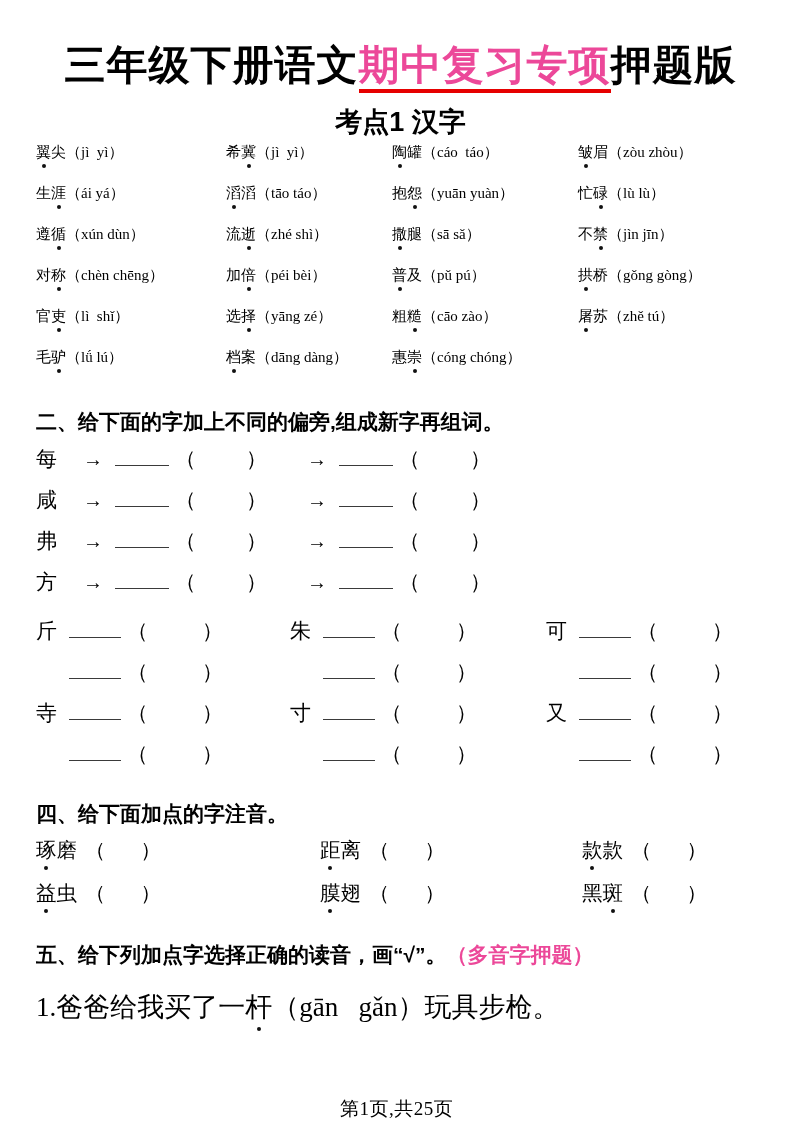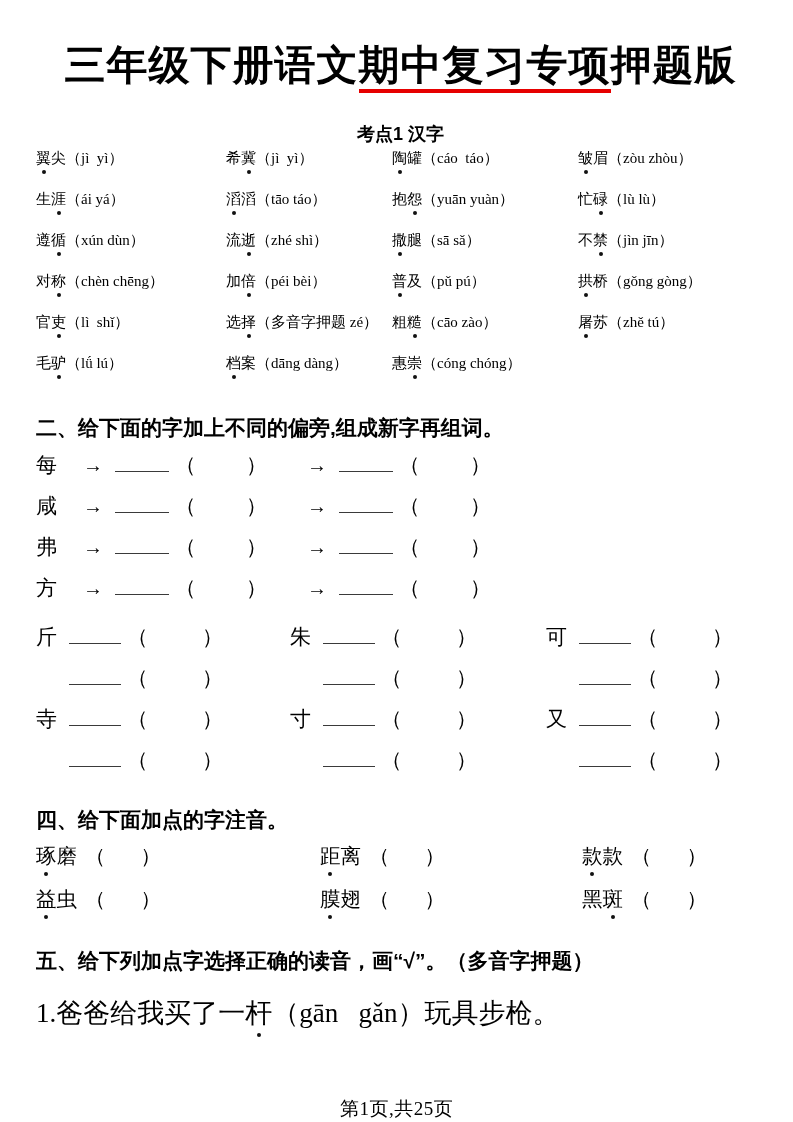--- a/index.html
+++ b/index.html
@@ -7,25 +7,25 @@
     width:793px;height:1122px;background:#ffffff;color:#000;
     font-family:"Liberation Serif","DejaVu Serif",serif;
     position:relative;overflow:hidden;
   }
   .page{padding:26px 28px 0 36px;}
   
   .title{
     text-align:center;font-family:"Liberation Sans","DejaVu Sans",sans-serif;
     font-weight:700;font-size:41px;letter-spacing:1px;margin:14px 0 0;line-height:1.25;
   }
-  .red{color:#000000;}
+  .red{color:#ec4899;}
   .ul-red{border-bottom:4px solid #e60000;padding-bottom:1px;}
   .subtitle{
     text-align:center;font-family:"Liberation Sans","DejaVu Sans",sans-serif;
-    font-weight:700;font-size:18px;margin-top:31px;
+    font-weight:700;font-size:27px;margin-top:13px;
   }
   
   .sec-head{
     font-family:"Liberation Sans","DejaVu Sans",sans-serif;
     font-weight:700;font-size:21px;margin-top:18px;line-height:1.4;white-space:pre;
   }
   
   .zi{position:relative;display:inline-block;}
   .dotc::after{
     content:'';position:absolute;bottom:-6px;left:50%;transform:translateX(-50%);
@@ -96,21 +96,21 @@
       <span class="s1cell"><span class="zi">不</span><span class="zi dotc">禁</span><span class="zi"></span><span class="py">（jìn jīn）</span></span>
     </div>
     <div class="s1-row">
       <span class="s1cell"><span class="zi">对</span><span class="zi dotc">称</span><span class="zi"></span><span class="py">（chèn chēng）</span></span>
       <span class="s1cell"><span class="zi">加</span><span class="zi dotc">倍</span><span class="zi"></span><span class="py">（péi bèi）</span></span>
       <span class="s1cell"><span class="zi"></span><span class="zi dotc">普</span><span class="zi">及</span><span class="py">（pǔ pú）</span></span>
       <span class="s1cell"><span class="zi"></span><span class="zi dotc">拱</span><span class="zi">桥</span><span class="py">（gǒng gòng）</span></span>
     </div>
     <div class="s1-row">
       <span class="s1cell"><span class="zi">官</span><span class="zi dotc">吏</span><span class="zi"></span><span class="py">（lì  shǐ）</span></span>
-      <span class="s1cell"><span class="zi">选</span><span class="zi dotc">择</span><span class="zi"></span><span class="py">（多音字押题 zé）</span></span>
+      <span class="s1cell"><span class="zi">选</span><span class="zi dotc">择</span><span class="zi"></span><span class="py">（yāng zé）</span></span>
       <span class="s1cell"><span class="zi">粗</span><span class="zi dotc">糙</span><span class="zi"></span><span class="py">（cāo zào）</span></span>
       <span class="s1cell"><span class="zi"></span><span class="zi dotc">屠</span><span class="zi">苏</span><span class="py">（zhě tú）</span></span>
     </div>
     <div class="s1-row">
       <span class="s1cell"><span class="zi">毛</span><span class="zi dotc">驴</span><span class="zi"></span><span class="py">（lǘ lú）</span></span>
       <span class="s1cell"><span class="zi"></span><span class="zi dotc">档</span><span class="zi">案</span><span class="py">（dāng dàng）</span></span>
       <span class="s1cell"><span class="zi">惠</span><span class="zi dotc">崇</span><span class="zi"></span><span class="py">（cóng chóng）</span></span>
     </div>
   </div>
 

